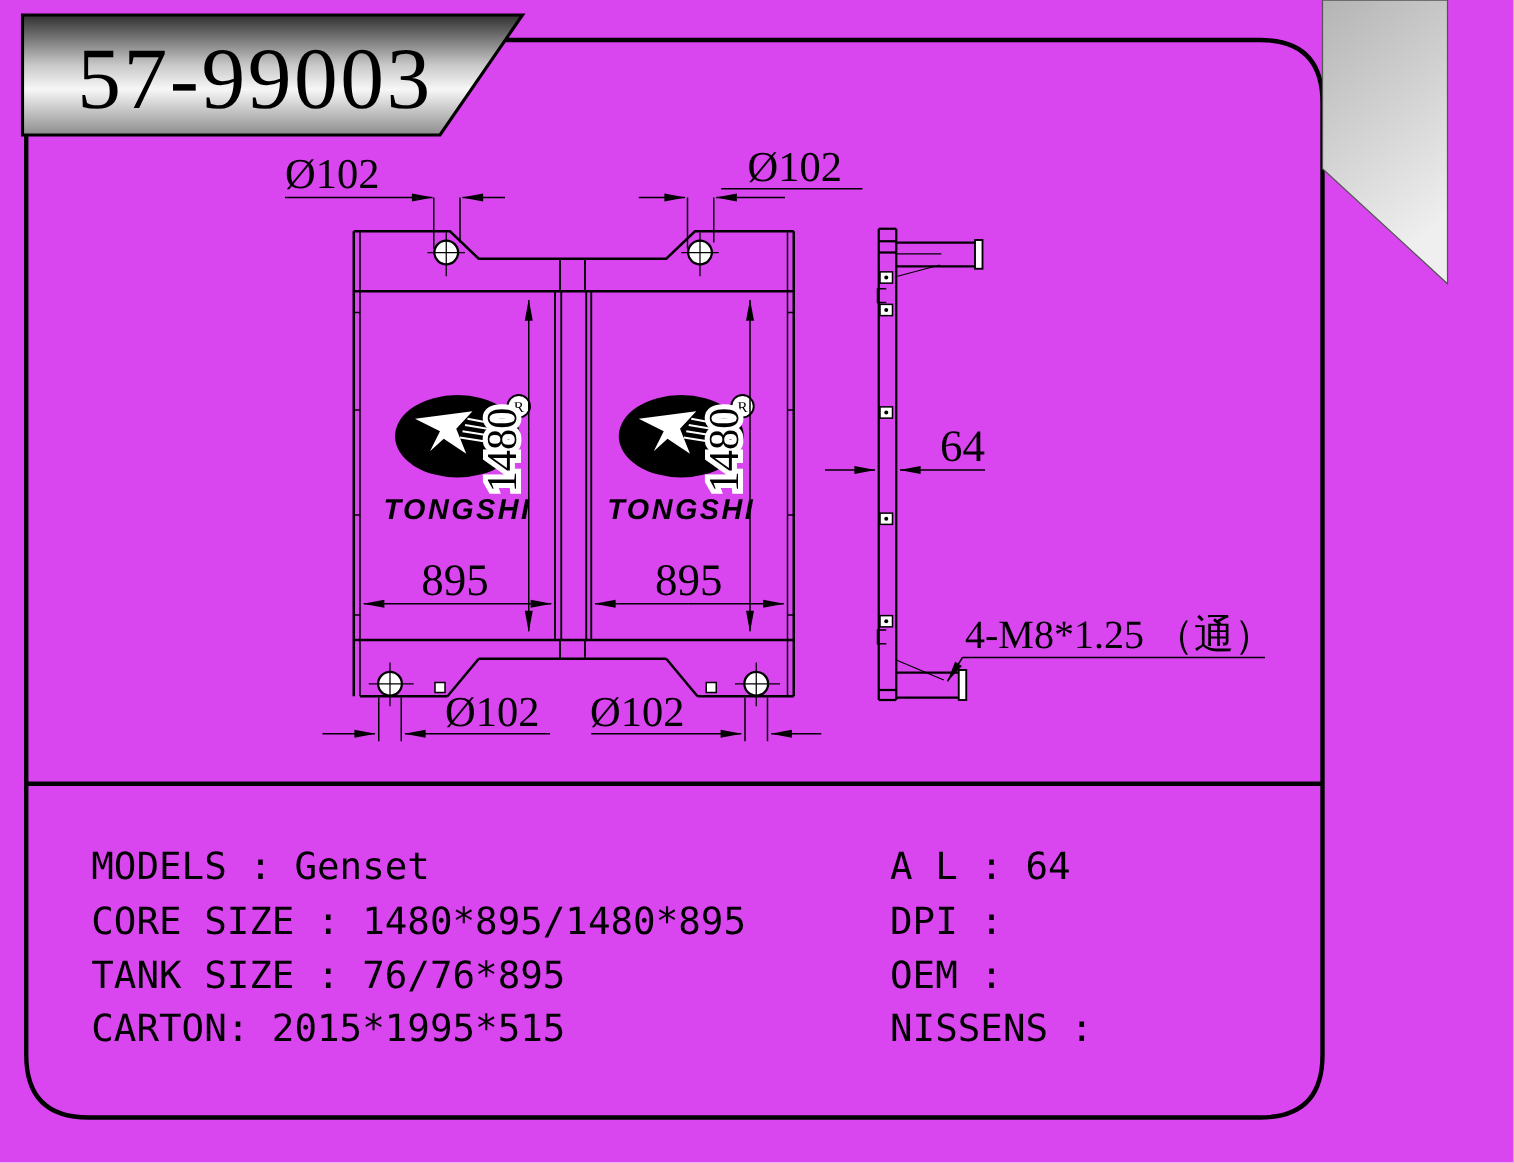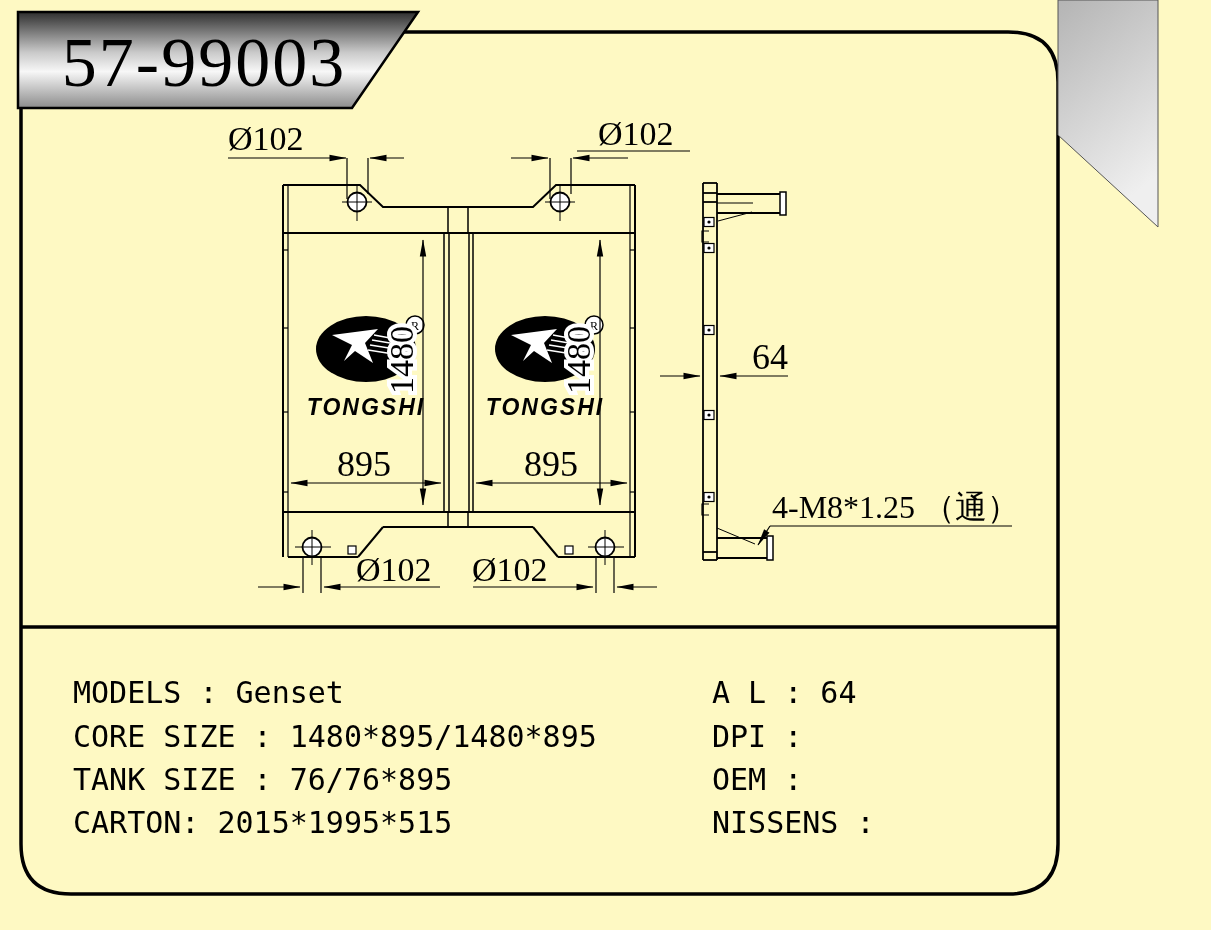--- a/index.html
+++ b/index.html
@@ -1,16 +1,16 @@
 <!DOCTYPE html>
 <html><head>
 <meta charset="utf-8">
 <style>
   html,body{margin:0;padding:0;background:#fff;}
-  .page{position:relative;width:1211px;height:930px;background:#fef9c3;overflow:hidden;}
+  .page{position:relative;width:1211px;height:930px;background:#d946ef;overflow:hidden;}
   svg{position:absolute;left:0;top:0;}
   .dim-text{font-family:"Liberation Serif", serif;fill:#000;}
   .mono-text{font-family:"DejaVu Sans Mono", monospace;fill:#000;}
   .brand-text{font-family:"Liberation Sans", sans-serif;font-weight:700;font-style:italic;fill:#000;}
   .halo{paint-order:stroke;stroke:#fff;stroke-width:8px;}
 </style>
 </head>
 <body>
 
 <div class="page">

